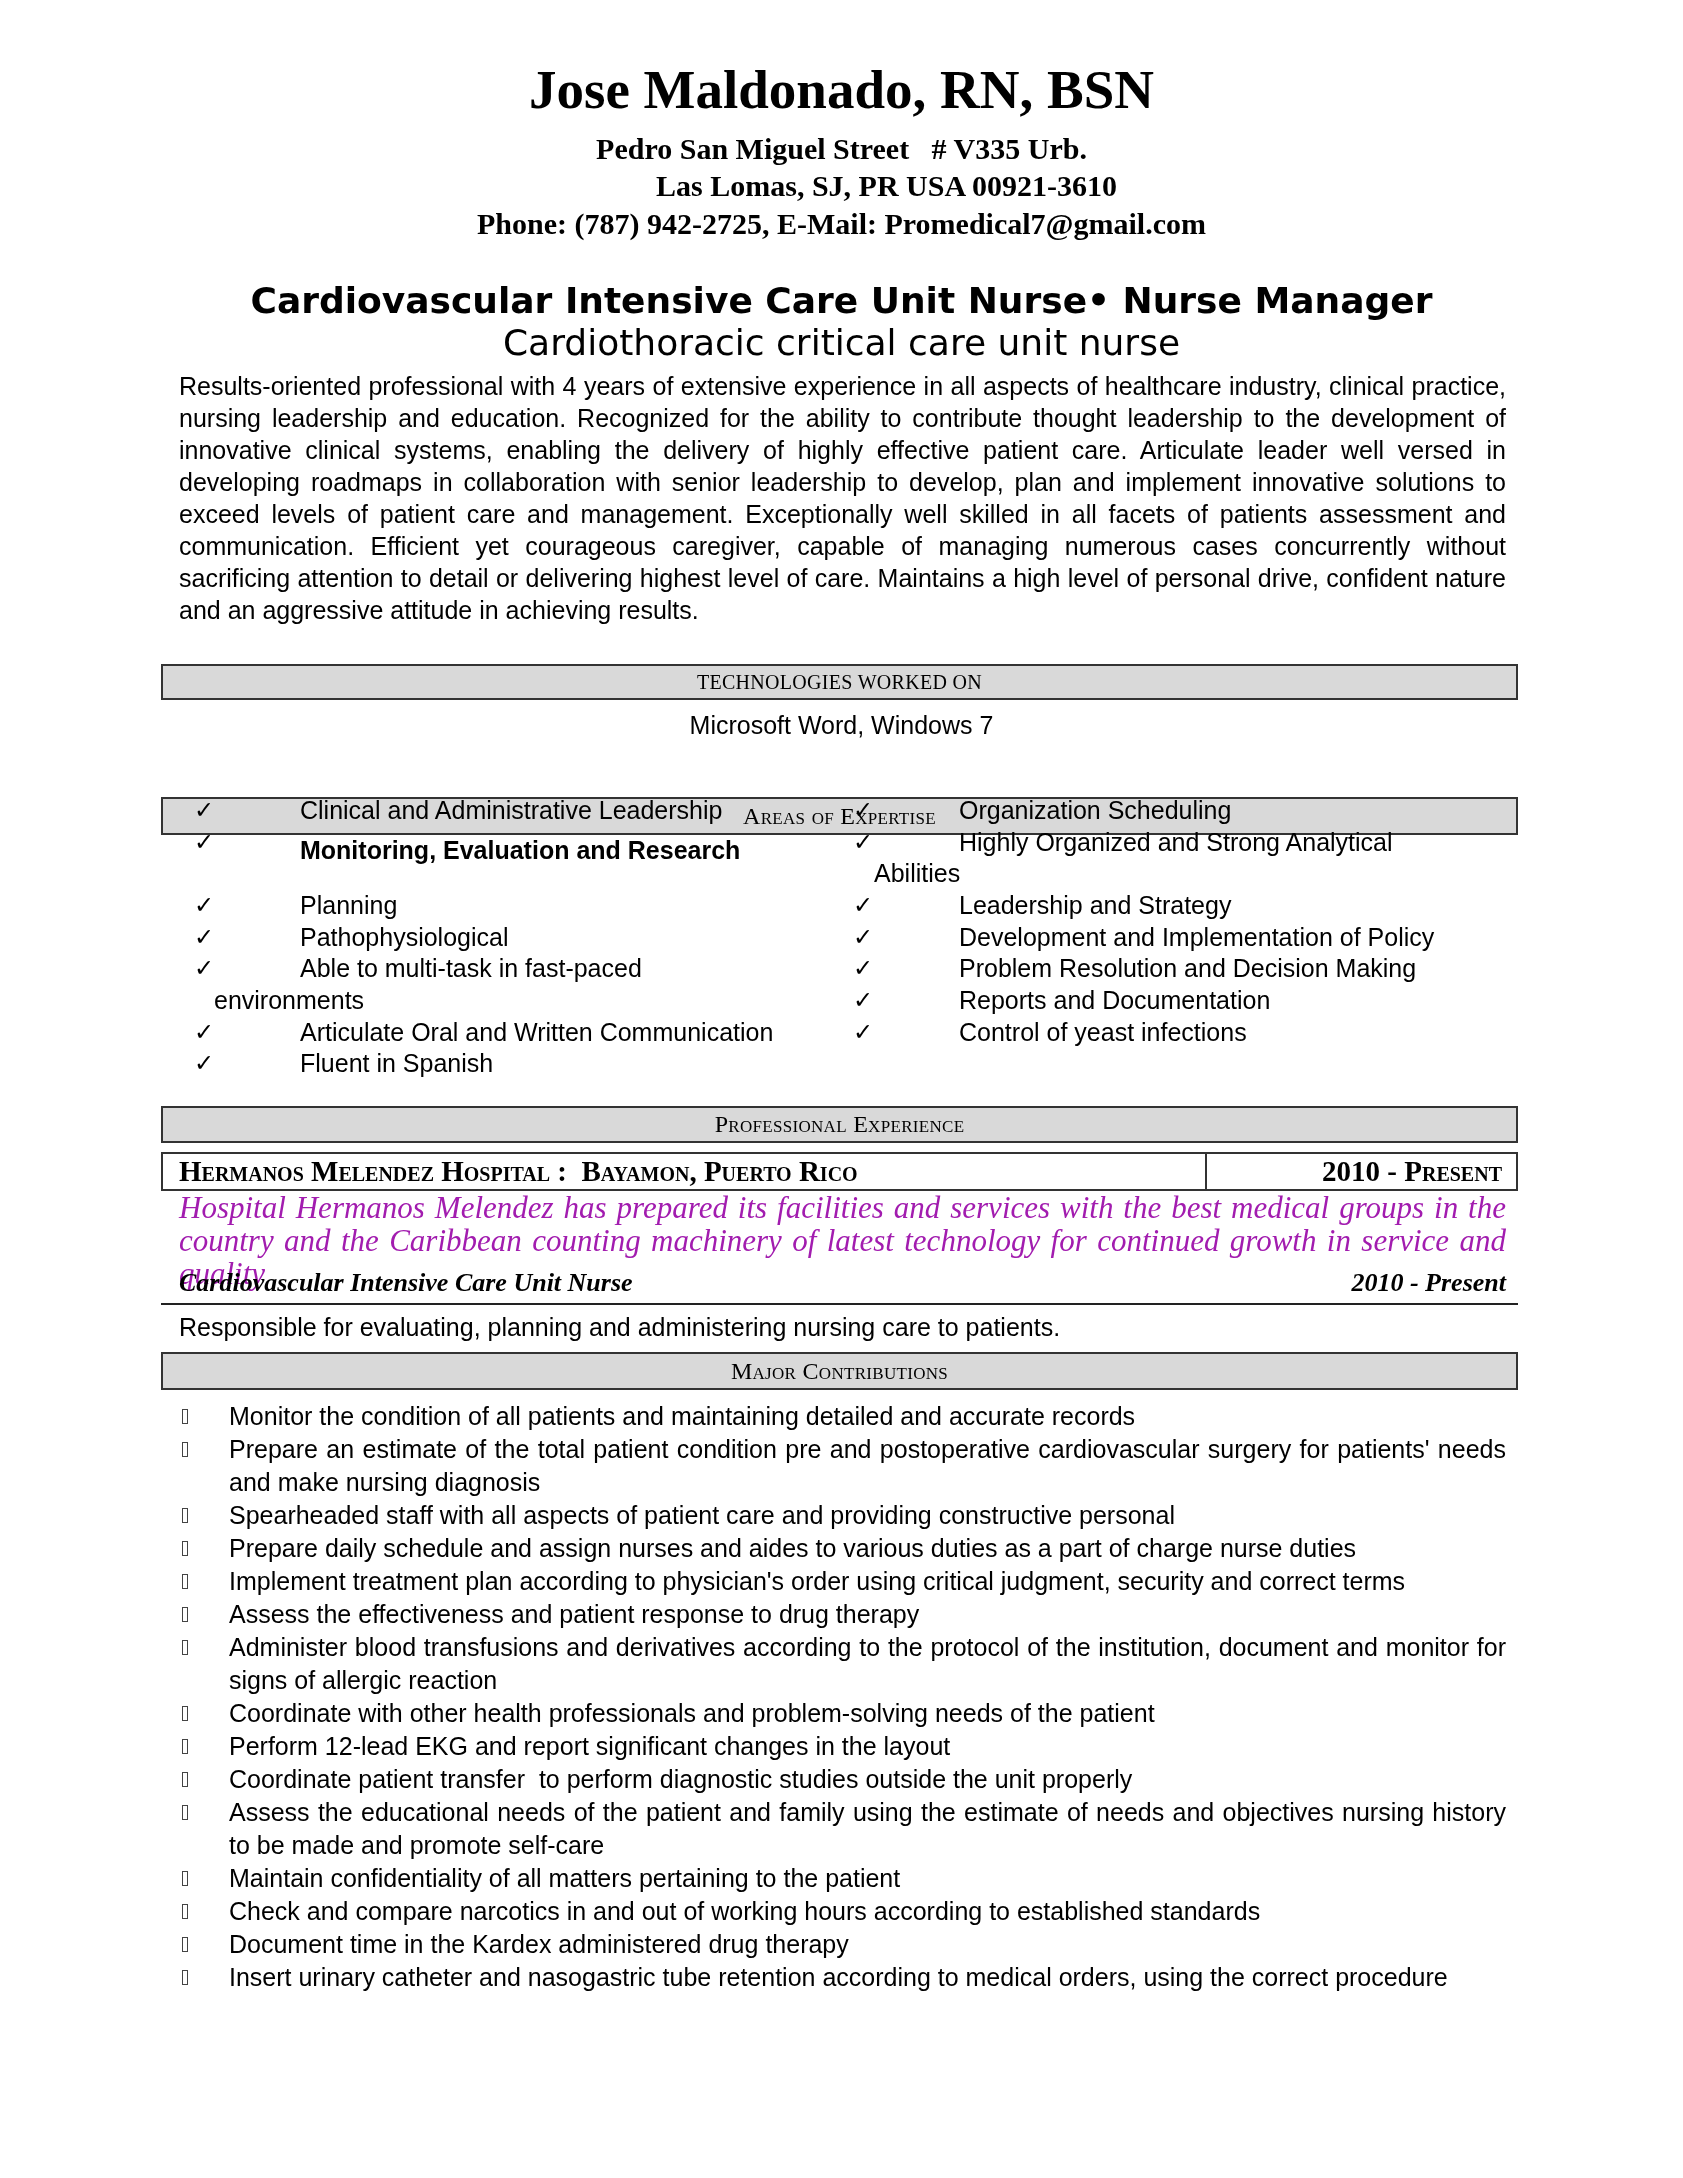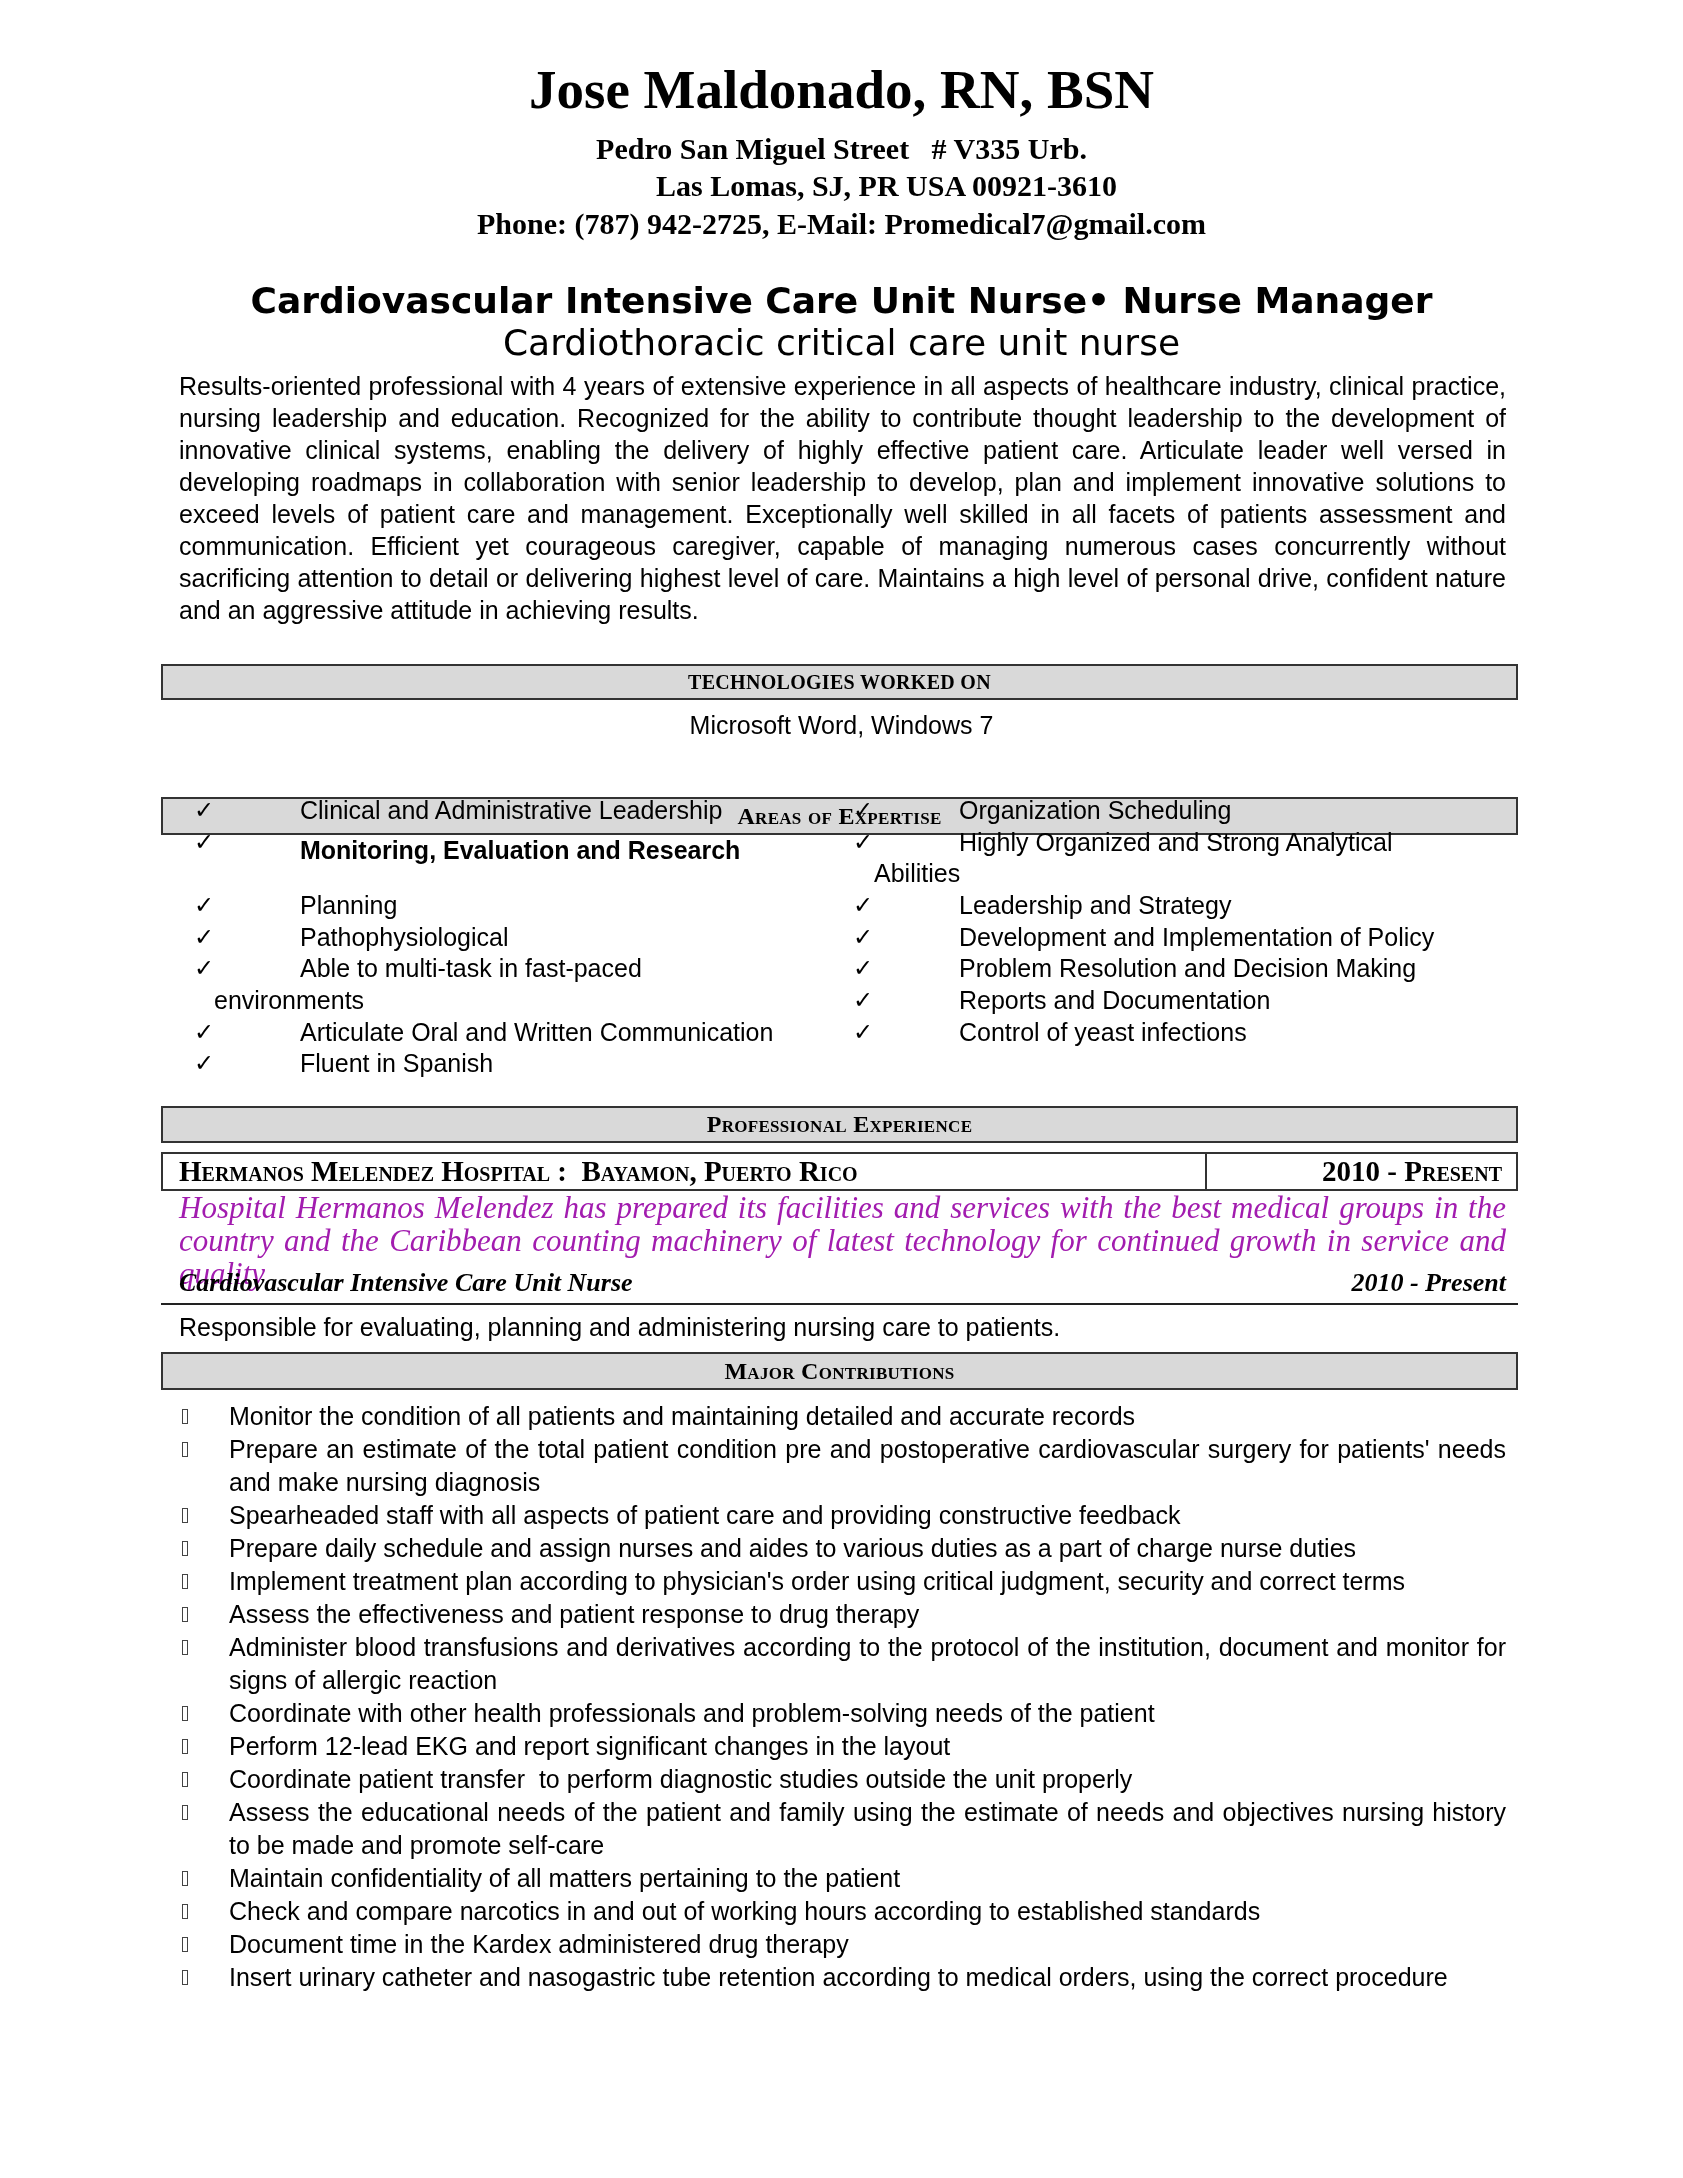--- a/index.html
+++ b/index.html
@@ -23,21 +23,21 @@
   #summary {
     top: 370px; left: 179px; width: 1327px;
     font-size: 25px; line-height: 32px; text-align: justify;
   }
 
   .band {
     position: absolute; left: 161px; width: 1357px;
     background: #d9d9d9; border: 2px solid #333;
     border-left-width: 2px; border-top-width: 2px;
     text-align: center; box-sizing: border-box;
-    font-family: "Liberation Serif", "DejaVu Serif", serif; font-weight: bold;
+    font-family: "Liberation Serif", "DejaVu Serif", serif; font-weight: normal;
     font-variant: small-caps; font-size: 24px; letter-spacing: 0.3px;
   }
   #band-tech { top: 664px; height: 36px; line-height: 32px; font-variant: normal; font-size: 20px; }
   #band-expertise { top: 749px; height: 38px; line-height: 34px; margin-top: 48px; }
   #band-experience { top: 1106px; height: 37px; line-height: 33px; }
   #band-contrib { top: 1352px; height: 38px; line-height: 34px; }
 
   #tech-value { top: 707px; font-size: 25px; line-height: 36px; }
 
   .exp-item { position: absolute; font-size: 25px; line-height: 32px; white-space: nowrap; }
@@ -157,21 +157,21 @@
 </div>
 <div id="role-rule"></div>
 
 <div id="role-desc" class="abs sans">Responsible for evaluating, planning and administering nursing care to patients.</div>
 
 <div id="band-contrib" class="band">Major Contributions</div>
 
 <ul id="contrib-list" class="abs sans">
   <li class="contrib-item"><span class="tofu"></span><span>Monitor the condition of all patients and maintaining detailed and accurate records</span></li>
   <li class="contrib-item"><span class="tofu"></span><span>Prepare an estimate of the total patient condition pre and postoperative cardiovascular surgery for patients' needs and make nursing diagnosis</span></li>
-  <li class="contrib-item"><span class="tofu"></span><span>Spearheaded staff with all aspects of patient care and providing constructive feedback</span></li>
+  <li class="contrib-item"><span class="tofu"></span><span>Spearheaded staff with all aspects of patient care and providing constructive personal</span></li>
   <li class="contrib-item"><span class="tofu"></span><span>Prepare daily schedule and assign nurses and aides to various duties as a part of charge nurse duties</span></li>
   <li class="contrib-item"><span class="tofu"></span><span>Implement treatment plan according to physician's order using critical judgment, security and correct terms</span></li>
   <li class="contrib-item"><span class="tofu"></span><span>Assess the effectiveness and patient response to drug therapy</span></li>
   <li class="contrib-item"><span class="tofu"></span><span>Administer blood transfusions and derivatives according to the protocol of the institution, document and monitor for signs of allergic reaction</span></li>
   <li class="contrib-item"><span class="tofu"></span><span>Coordinate with other health professionals and problem-solving needs of the patient</span></li>
   <li class="contrib-item"><span class="tofu"></span><span>Perform 12-lead EKG and report significant changes in the layout</span></li>
   <li class="contrib-item"><span class="tofu"></span><span style="white-space:pre-wrap;">Coordinate patient transfer  to perform diagnostic studies outside the unit properly</span></li>
   <li class="contrib-item"><span class="tofu"></span><span>Assess the educational needs of the patient and family using the estimate of needs and objectives nursing history to be made and promote self-care</span></li>
   <li class="contrib-item"><span class="tofu"></span><span>Maintain confidentiality of all matters pertaining to the patient</span></li>
   <li class="contrib-item"><span class="tofu"></span><span>Check and compare narcotics in and out of working hours according to established standards</span></li>

